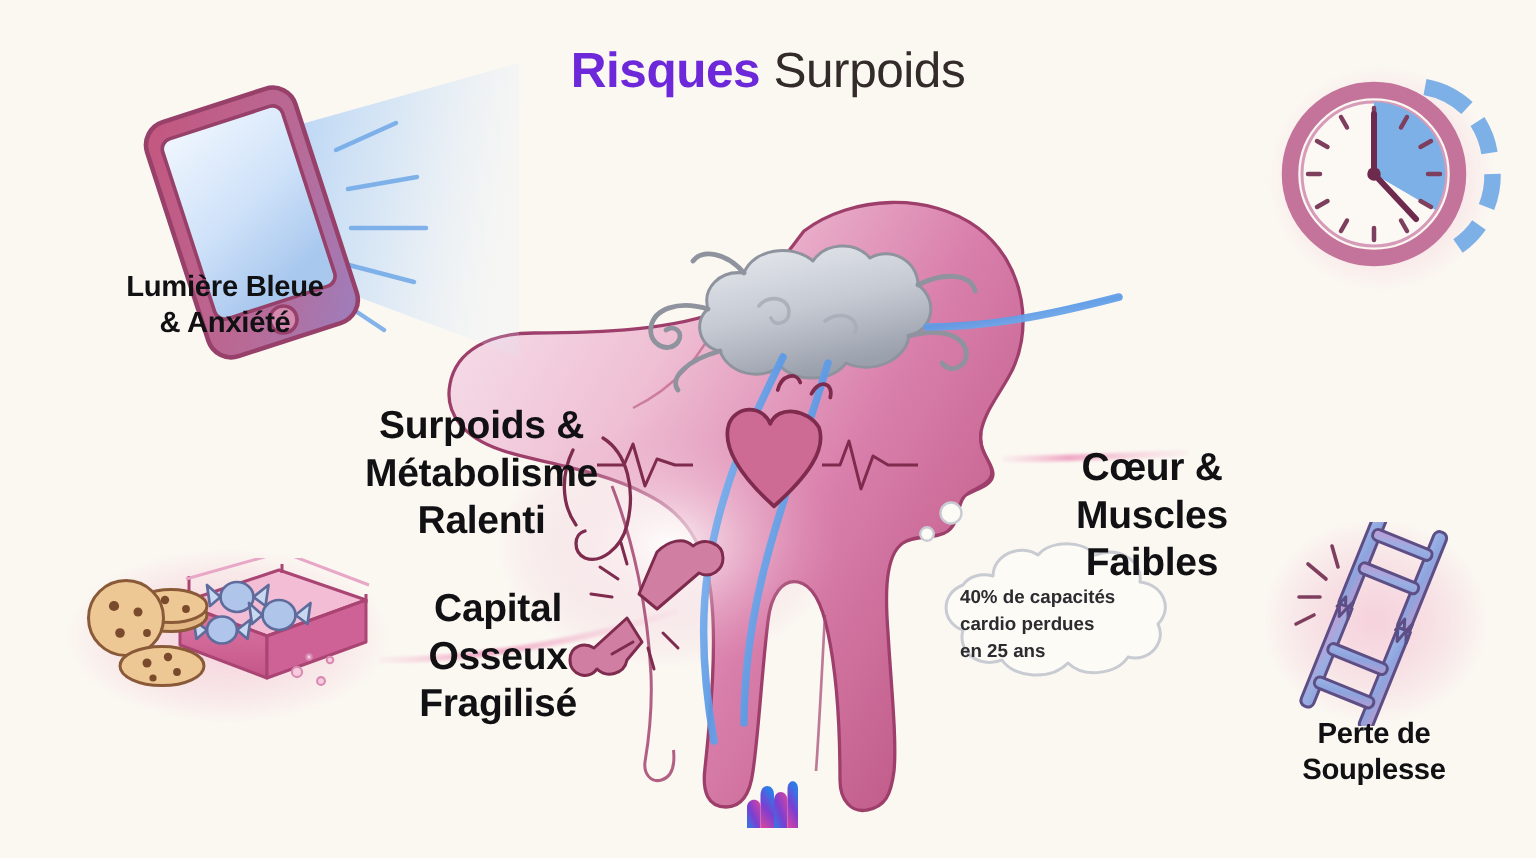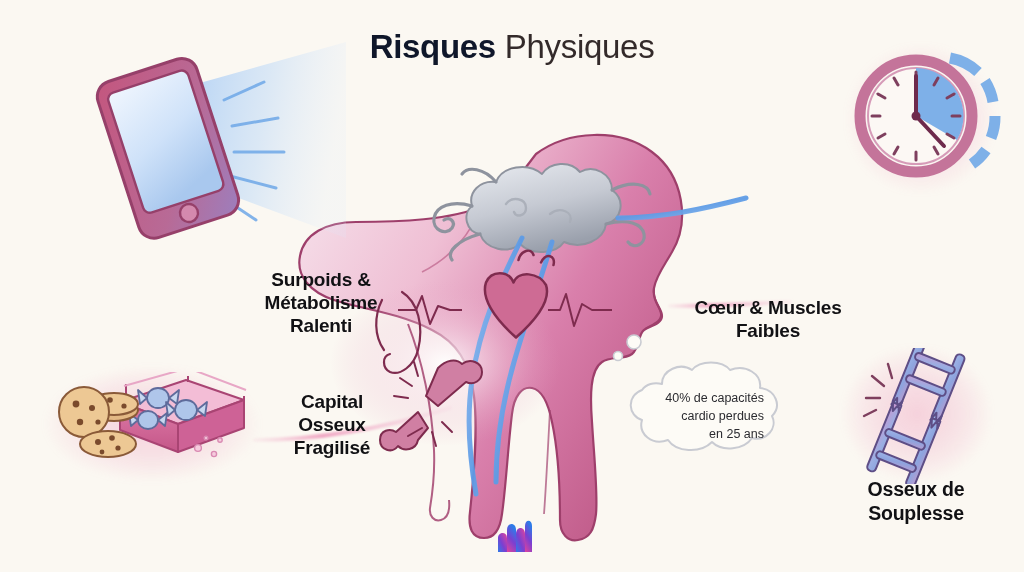--- a/index.html
+++ b/index.html
@@ -11,55 +11,55 @@
   }
   #stage{position:absolute;inset:0;width:1024px;height:572px;}
   .abs{position:absolute;}
 
   
   #title{
     left:0;right:0;top:26px;text-align:center;
     font-size:33px;line-height:1.28;color:#3A2A2C;
     letter-spacing:-0.3px;
   }
-  #title .strong{font-weight:700;color:#0f172a;}
+  #title .strong{font-weight:700;color:#6d28d9;}
   #title .light{font-weight:400;color:#332A2A;}
 
   
   .lbl{
     font-weight:700;color:#111114;text-align:center;
     line-height:1.22;letter-spacing:-0.2px;
     white-space:pre-line;
   }
   .lbl-out{font-size:19.5px;}
-  .lbl-in{font-size:19px;}
+  .lbl-in{font-size:26px;}
 
   
   .glow{
     border-radius:50%;
     background:radial-gradient(ellipse at center,
       rgba(233,120,170,0.30) 0%,
       rgba(233,120,170,0.16) 42%,
       rgba(233,120,170,0.00) 72%);
     filter:blur(3px);
   }
 
   
   #bubble-text{
     font-size:12.5px;line-height:1.42;color:#2B2B30;
-    text-align:right;font-weight:400;white-space:pre-line;
+    text-align:left;font-weight:700;white-space:pre-line;
   }
 </style>
 </head>
 <body>
 
 <div id="stage">
 
   <div class="abs" id="title">
-    <span class="strong">Risques</span><span class="light"> Physiques</span><br>
+    <span class="strong">Risques</span><span class="light"> Surpoids</span><br>
   </div>
 
   <svg class="abs" style="left:150px;top:110px;" width="740" height="440" viewBox="0 0 740 440">
     <defs>
       <linearGradient id="bodyGrad" x1="0" y1="0" x2="1" y2="0.6">
         <stop offset="0%" stop-color="#F7E6EE"></stop>
         <stop offset="38%" stop-color="#EFBFD4"></stop>
         <stop offset="70%" stop-color="#D97FAB"></stop>
         <stop offset="100%" stop-color="#C25E8C"></stop>
       </linearGradient>
@@ -247,20 +247,22 @@
       <path d="M152,134 L198,146"></path>
       <path d="M142,154 L178,178"></path>
     </g>
 
     <g transform="rotate(-18 90 100)">
       <rect x="36" y="24" width="104" height="164" rx="16" ry="16" fill="url(#frameGrad)" stroke="#96406A" stroke-width="3"></rect>
       <rect x="46" y="36" width="84" height="126" rx="7" ry="7" fill="url(#scrnGrad)" stroke="#96406A" stroke-width="2.4"></rect>
       <circle cx="88" cy="174" r="9" fill="#D489AE" stroke="#96406A" stroke-width="2.4"></circle>
     </g>
   </svg>
+  <div class="abs lbl lbl-out" style="left:38px;top:180px;width:224px;">Lumière Bleue
+&amp; Anxiété</div>
 
   <div class="abs glow" style="left:846px;top:44px;width:150px;height:150px;"></div>
   <svg class="abs" style="left:840px;top:40px;" width="170" height="160" viewBox="0 0 170 160">
 
     <g stroke="#7EB0E8" stroke-width="11" stroke-linecap="butt" fill="none">
       <path d="M110,18 A56,56 0 0,1 138,32"></path>
       <path d="M145,41 A56,56 0 0,1 153,62"></path>
       <path d="M155,76 A56,56 0 0,1 151,98"></path>
       <path d="M146,110 A56,56 0 0,1 132,124"></path>
     </g>
@@ -387,21 +389,21 @@
       <path d="M72,62 L75,71 L78,62 L81,70 L81,62 Z" fill="#9FB6E8"></path>
     </g>
 
     <g stroke="#7E3F5E" stroke-width="2.4" stroke-linecap="round">
       <path d="M38,38 L26,28"></path>
         <path d="M34,50 L20,50"></path>
       <path d="M46,30 L42,16"></path>
         <path d="M30,62 L18,68"></path>
     </g>
   </svg>
-  <div class="abs lbl lbl-out" style="left:822px;top:478px;width:188px;">Osseux de
+  <div class="abs lbl lbl-out" style="left:822px;top:478px;width:188px;">Perte de
 Souplesse</div>
 
   <svg class="abs" style="left:494px;top:518px;" width="42" height="36" viewBox="0 0 42 36">
     <defs>
       <linearGradient id="logoGrad" x1="0" y1="1" x2="1" y2="0">
         <stop offset="0%" stop-color="#2E7BE8"></stop>
         <stop offset="45%" stop-color="#7B3FD1"></stop>
         <stop offset="100%" stop-color="#E0449C"></stop>
       </linearGradient>
       <linearGradient id="logoGrad2" x1="0" y1="1" x2="0.4" y2="0">

